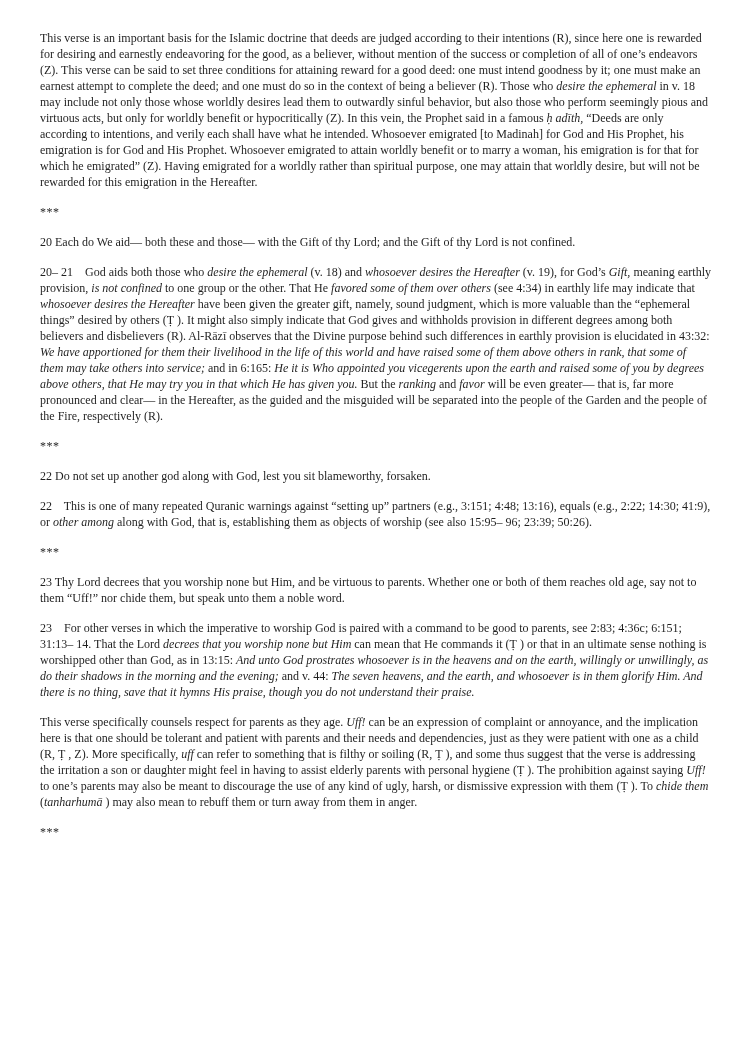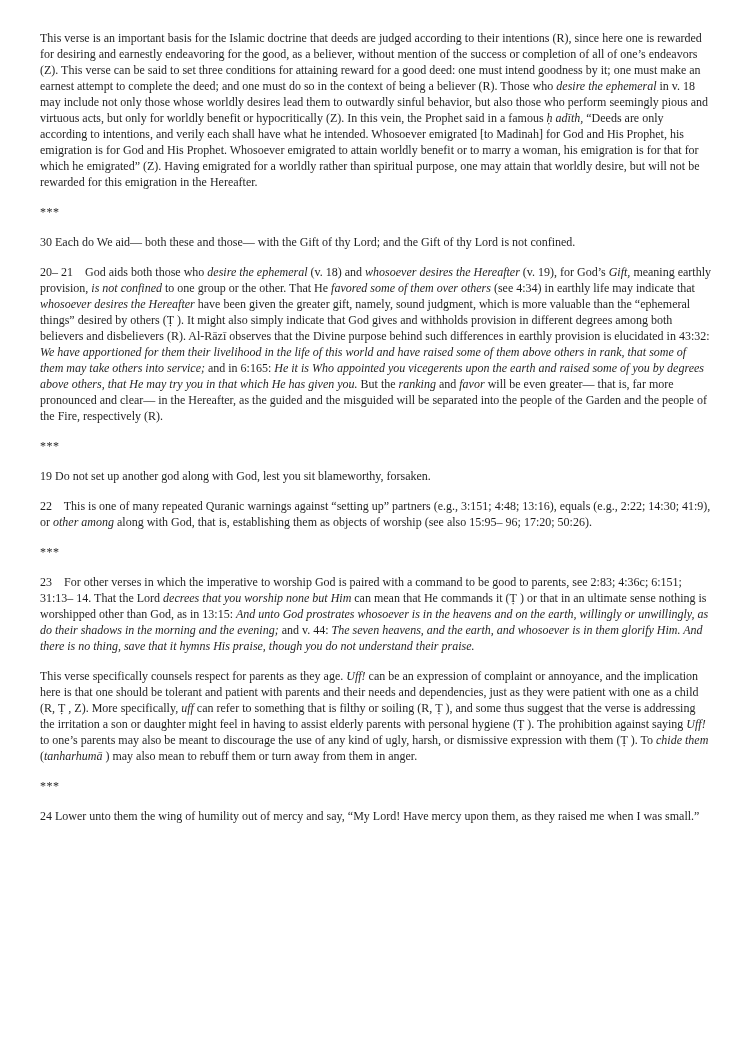--- a/index.html
+++ b/index.html
@@ -35,24 +35,24 @@
     font-style: italic;
   }
 </style>
 </head>
 <body>
 
 <div class="page">
   <div class="doc-body" id="doc-body" style="color: rgb(31, 31, 31);">
       <p class="para commentary"><span>This verse is an important basis for the Islamic doctrine that deeds are judged according to their intentions (R), since here one is rewarded for desiring and earnestly endeavoring for the good, as a believer, without mention of the success or completion of all of one’s endeavors (Z). This verse can be said to set three conditions for attaining reward for a good deed: one must intend goodness by it; one must make an earnest attempt to complete the deed; and one must do so in the context of being a believer (R). Those who </span><span class="it">desire the ephemeral</span><span> in v. 18 may include not only those whose worldly desires lead them to outwardly sinful behavior, but also those who perform seemingly pious and virtuous acts, but only for worldly benefit or hypocritically (Z). In this vein, the Prophet said in a famous </span><span class="it">ḥ adīth,</span><span> “Deeds are only according to intentions, and verily each shall have what he intended. Whosoever emigrated [to Madinah] for God and His Prophet, his emigration is for God and His Prophet. Whosoever emigrated to attain worldly benefit or to marry a woman, his emigration is for that for which he emigrated” (Z). Having emigrated for a worldly rather than spiritual purpose, one may attain that worldly desire, but will not be rewarded for this emigration in the Hereafter.</span></p>
       <p class="para separator"><span>***</span></p>
-      <p class="para verse"><span>30 Each do We aid— both these and those— with the Gift of thy Lord; and the Gift of thy Lord is not confined.</span></p>
+      <p class="para verse"><span>20 Each do We aid— both these and those— with the Gift of thy Lord; and the Gift of thy Lord is not confined.</span></p>
       <p class="para commentary"><span>20– 21    God aids both those who </span><span class="it">desire the ephemeral</span><span> (v. 18) and </span><span class="it">whosoever desires the Hereafter</span><span> (v. 19), for God’s </span><span class="it">Gift,</span><span> meaning earthly provision, </span><span class="it">is not confined</span><span> to one group or the other. That He </span><span class="it">favored some of them over others</span><span> (see 4:34) in earthly life may indicate that </span><span class="it">whosoever desires the Hereafter</span><span> have been given the greater gift, namely, sound judgment, which is more valuable than the “ephemeral things” desired by others (Ṭ ). It might also simply indicate that God gives and withholds provision in different degrees among both believers and disbelievers (R). Al-Rāzī observes that the Divine purpose behind such differences in earthly provision is elucidated in 43:32: </span><span class="it">We have apportioned for them their livelihood in the life of this world and have raised some of them above others in rank, that some of them may take others into service;</span><span> and in 6:165: </span><span class="it">He it is Who appointed you vicegerents upon the earth and raised some of you by degrees above others, that He may try you in that which He has given you.</span><span> But the </span><span class="it">ranking</span><span> and </span><span class="it">favor</span><span> will be even greater— that is, far more pronounced and clear— in the Hereafter, as the guided and the misguided will be separated into the people of the Garden and the people of the Fire, respectively (R).</span></p>
       <p class="para separator"><span>***</span></p>
-      <p class="para verse"><span>19 Do not set up another god along with God, lest you sit blameworthy, forsaken.</span></p>
-      <p class="para commentary"><span>22    This is one of many repeated Quranic warnings against “setting up” partners (e.g., 3:151; 4:48; 13:16), equals (e.g., 2:22; 14:30; 41:9), or </span><span class="it">other among</span><span> along with God, that is, establishing them as objects of worship (see also 15:95– 96; 17:20; 50:26).</span></p>
+      <p class="para verse"><span>22 Do not set up another god along with God, lest you sit blameworthy, forsaken.</span></p>
+      <p class="para commentary"><span>22    This is one of many repeated Quranic warnings against “setting up” partners (e.g., 3:151; 4:48; 13:16), equals (e.g., 2:22; 14:30; 41:9), or </span><span class="it">other among</span><span> along with God, that is, establishing them as objects of worship (see also 15:95– 96; 23:39; 50:26).</span></p>
       <p class="para separator"><span>***</span></p>
+      <p class="para verse"><span>23 Thy Lord decrees that you worship none but Him, and be virtuous to parents. Whether one or both of them reaches old age, say not to them “Uff!” nor chide them, but speak unto them a noble word.</span></p>
       <p class="para commentary"><span>23    For other verses in which the imperative to worship God is paired with a command to be good to parents, see 2:83; 4:36c; 6:151; 31:13– 14. That the Lord </span><span class="it">decrees that you worship none but Him</span><span> can mean that He commands it (Ṭ ) or that in an ultimate sense nothing is worshipped other than God, as in 13:15: </span><span class="it">And unto God prostrates whosoever is in the heavens and on the earth, willingly or unwillingly, as do their shadows in the morning and the evening;</span><span> and v. 44: </span><span class="it">The seven heavens, and the earth, and whosoever is in them glorify Him. And there is no thing, save that it hymns His praise, though you do not understand their praise.</span></p>
       <p class="para commentary"><span>This verse specifically counsels respect for parents as they age. </span><span class="it">Uff!</span><span> can be an expression of complaint or annoyance, and the implication here is that one should be tolerant and patient with parents and their needs and dependencies, just as they were patient with one as a child (R, Ṭ , Z). More specifically, </span><span class="it">uff</span><span> can refer to something that is filthy or soiling (R, Ṭ ), and some thus suggest that the verse is addressing the irritation a son or daughter might feel in having to assist elderly parents with personal hygiene (Ṭ ). The prohibition against saying </span><span class="it">Uff!</span><span> to one’s parents may also be meant to discourage the use of any kind of ugly, harsh, or dismissive expression with them (Ṭ ). To </span><span class="it">chide them</span><span> (</span><span class="it">tanharhumā</span><span> ) may also mean to rebuff them or turn away from them in anger.</span></p>
       <p class="para separator"><span>***</span></p>
-      <p class="para verse"><span>24 Lower unto them the wing of humility out of mercy and say, “My Lord! Have mercy upon them, as they raised me when I was small.”</span></p>
     </div>
 </div>
 
 </body></html>

